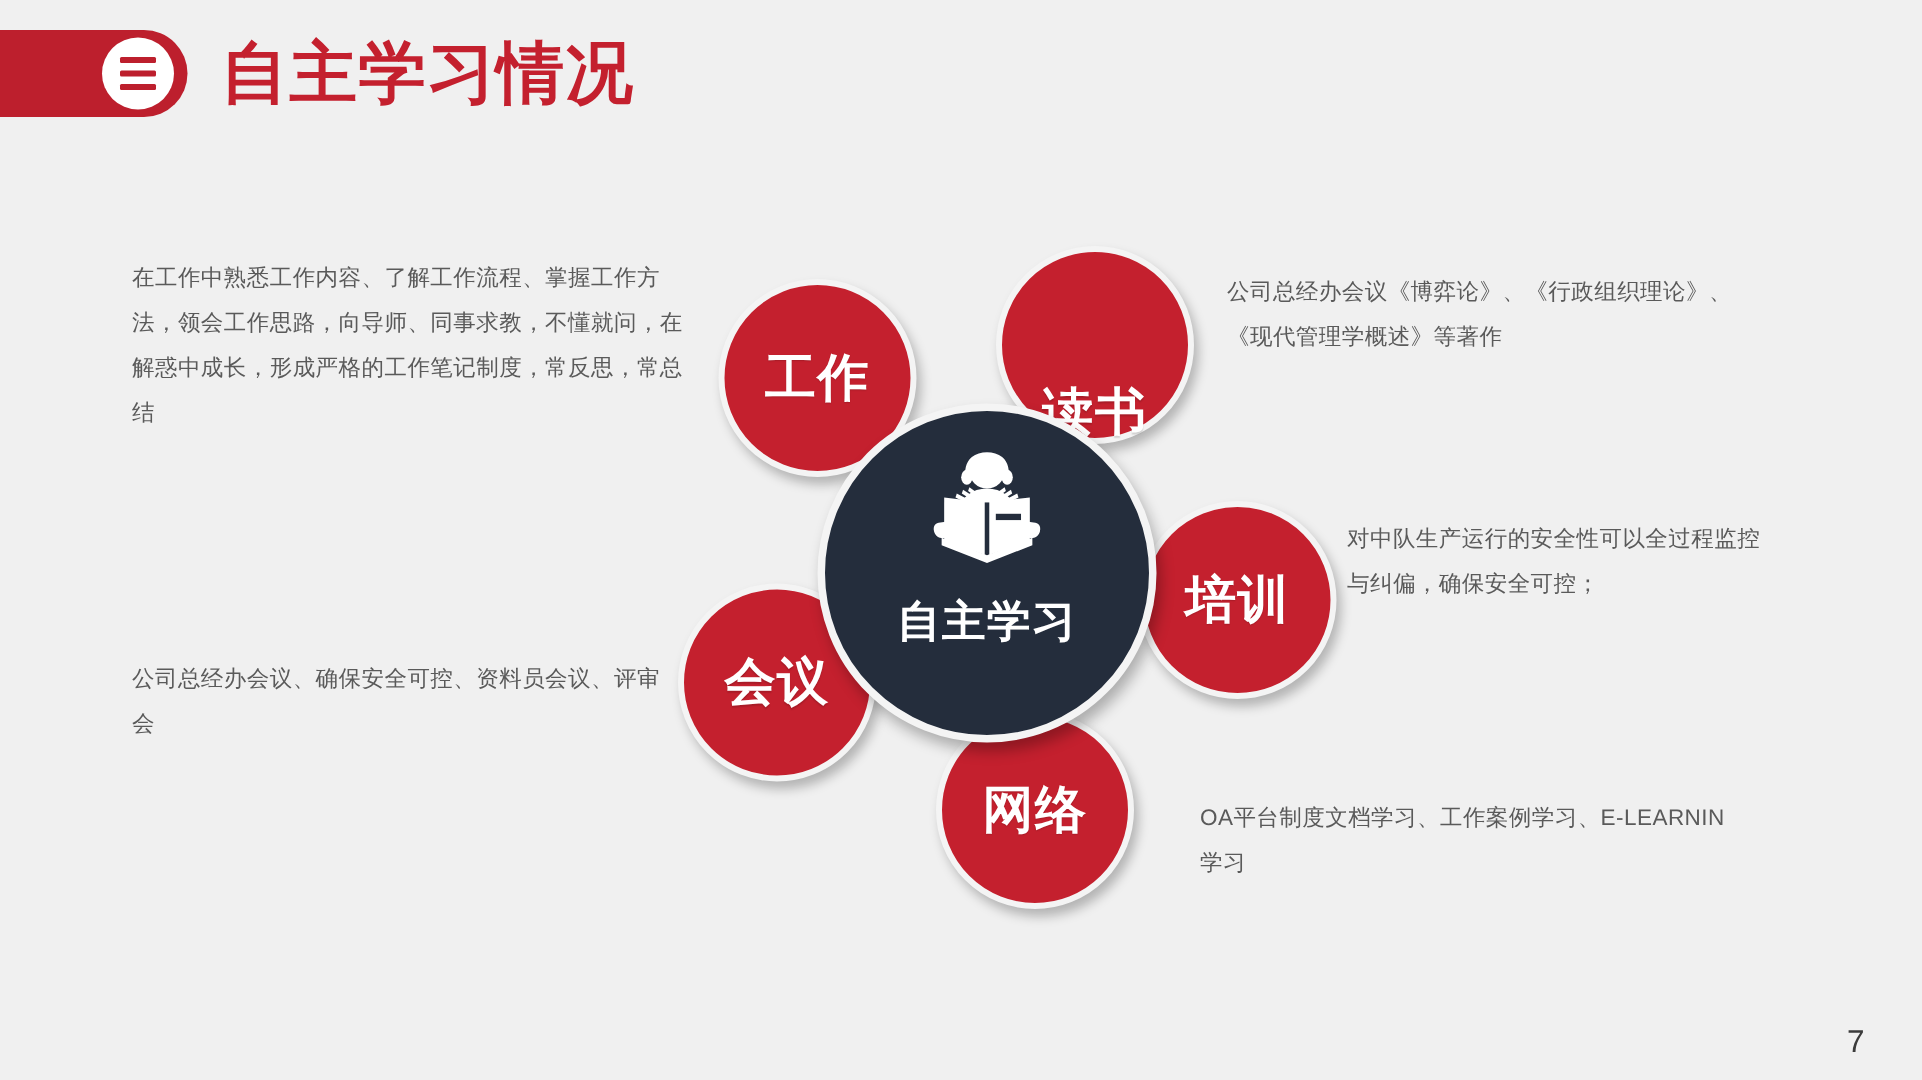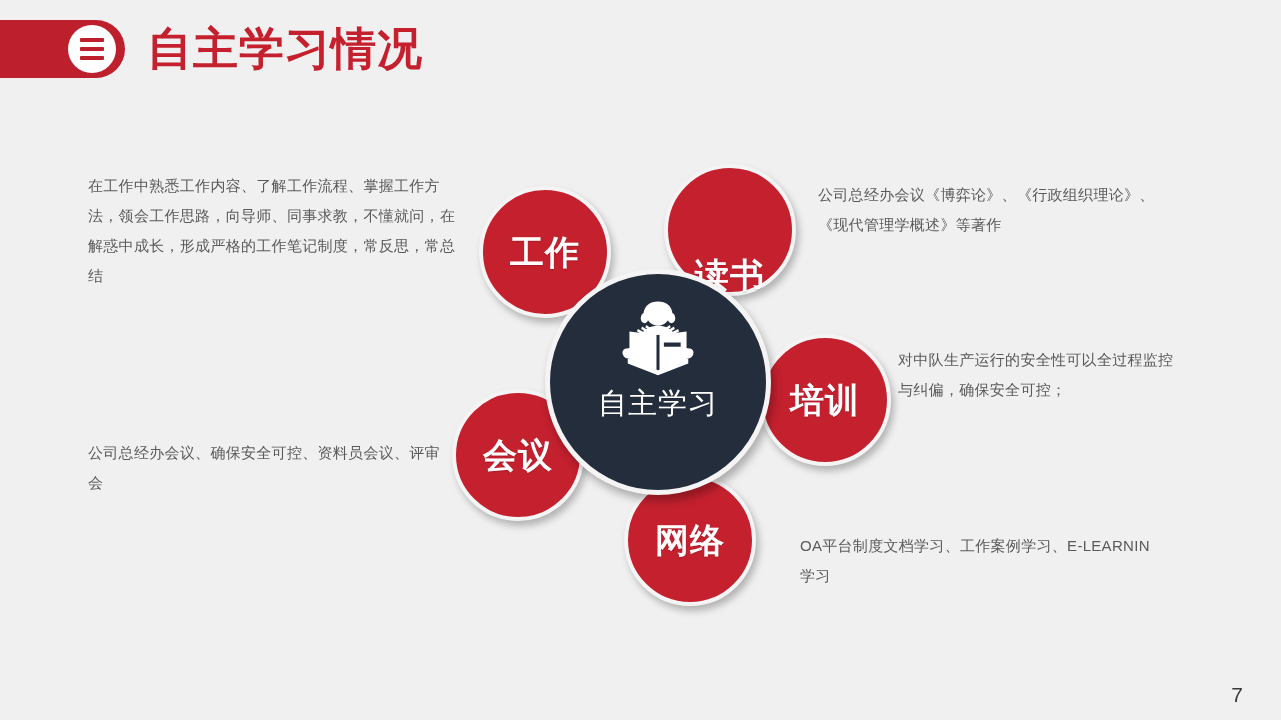--- a/index.html
+++ b/index.html
@@ -129,24 +129,24 @@
     justify-content: flex-start;
     padding-top: 24px;
     pointer-events: auto;
   }
   .core-icon {
     width: 86px;
     height: 84px;
     display: block;
   }
   .core-label {
-    margin-top: 4px;
+    margin-top: 16px;
     color: #ffffff;
     font-size: 29px;
-    font-weight: normal;
+    font-weight: bold;
     line-height: 34px;
     text-align: center;
     letter-spacing: 1px;
   }
 
   
   .page-number {
     position: absolute;
     right: 38px;
     bottom: 12px;

